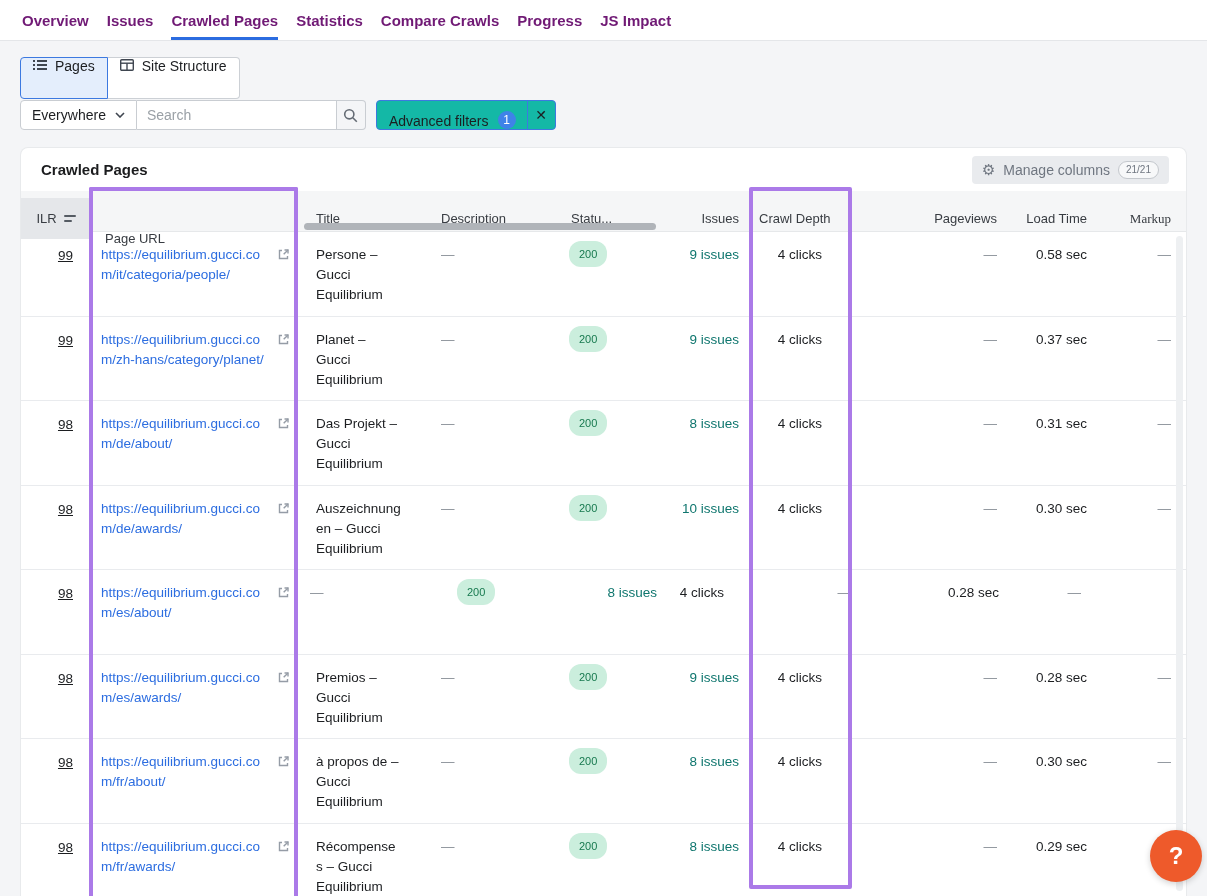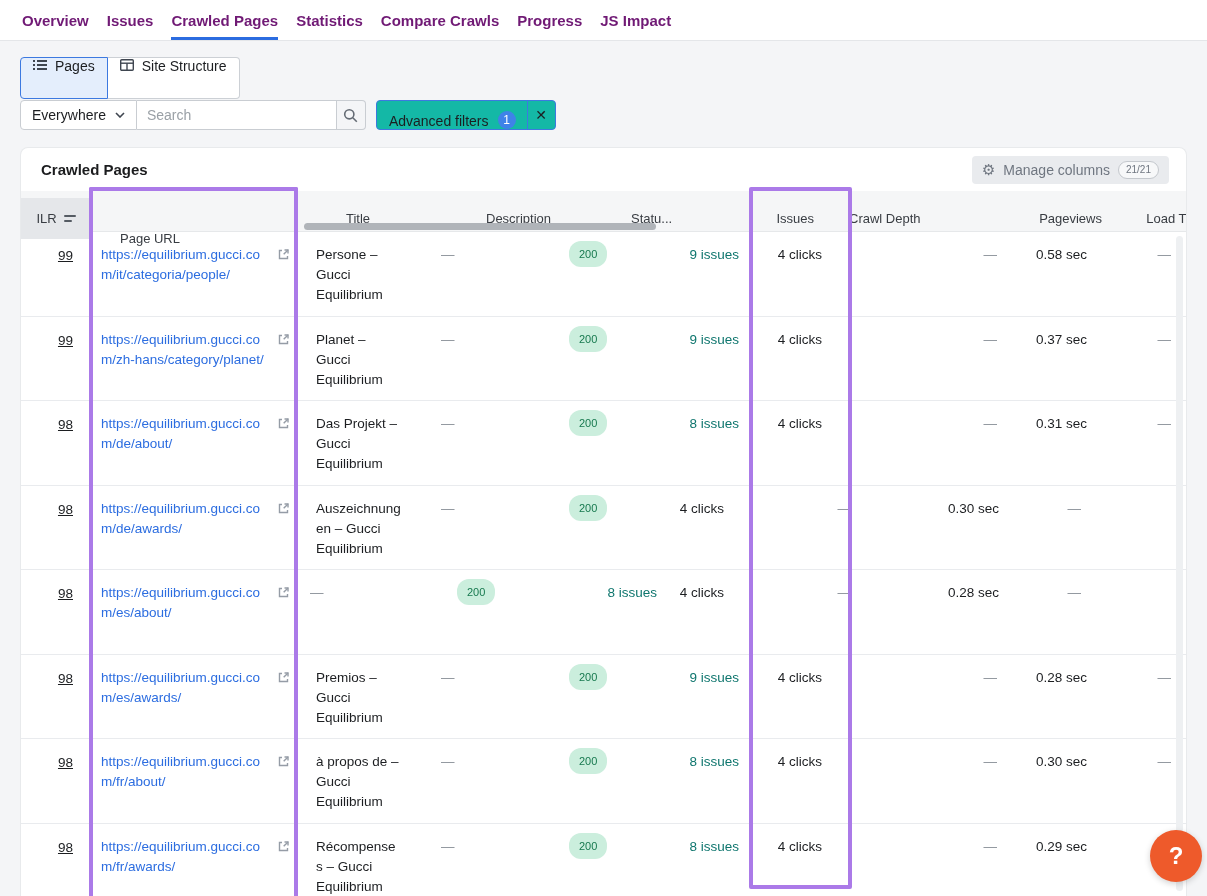--- a/index.html
+++ b/index.html
@@ -80,21 +80,21 @@
   .gear { font-size:15px; line-height:1; color:#6f7680; }
   .cols-badge {
     border:1px solid #c4c8cd; border-radius:10px; background:#f7f8f9;
     font-size:10px; color:#6f7680; padding:2px 7px; line-height:1.2;
   }
 
   
   .grid-cols { display:grid; grid-template-columns:70px 207px 131px 112px 120px 82px 114px 146px 88px 90px; }
   .thead {
     position:relative; height:41px; background:#f5f6f7; border-bottom:1px solid #e6e8ea;
-    align-items:center; font-size:13px; color:#383c42;gap:15px;
+    align-items:center; font-size:13px; color:#383c42;
   }
   .h-ilr { background:#e5e7ea; height:41px; display:flex; align-items:center; justify-content:center; gap:7px; cursor:pointer; }
   .sort-icon { display:inline-flex; flex-direction:column; gap:3px; }
   .sort-icon i { display:block; height:2px; background:#555b63; border-radius:1px; }
   .sort-icon .b1 { width:12px; } .sort-icon .b2 { width:8px; }
   .h-url { padding-left:14px;margin-top:40px; } .h-title { padding-left:18px; } .h-desc { padding-left:12px; }
   .h-status { padding-left:30px; } .h-issues { text-align:right; padding-right:4px; }
   .h-depth { padding-left:16px; }
   .h-pv { text-align:right; padding-right:6px; } .h-load { text-align:right; padding-right:4px; }
   .h-markup { text-align:right; padding-right:10px;font-family:Liberation Serif, serif; }
@@ -328,20 +328,23 @@
           <path d="M7.5 2 H11 V5.5"></path>
           <path d="M11 2 L6.7 6.3"></path>
         </svg>
       </span>
     </div>
     <div class="cell c-title">Auszeichnungen – Gucci Equilibrium</div>
     <div class="cell c-desc">—</div>
     <div class="cell c-status">
       <span class="pill">200</span>
     </div>
+    <div class="cell c-issues">
+      <a class="issues-link">10 issues</a>
+    </div>
     <div class="cell c-depth">4 clicks</div>
     <div class="cell c-pv">—</div>
     <div class="cell c-load">0.30 sec</div>
     <div class="cell c-markup">—</div>
   </div>
 
   <div class="trow grid-cols">
     <div class="cell c-ilr">98</div>
     <div class="cell c-url">
       <a class="url-link">https://equilibrium.gucci.com/es/about/</a>

